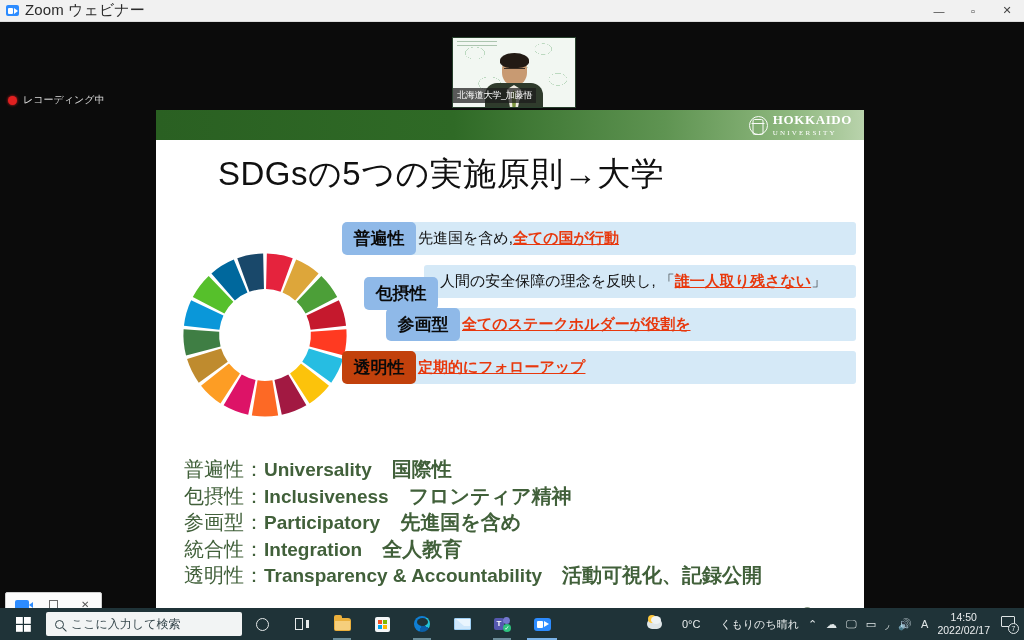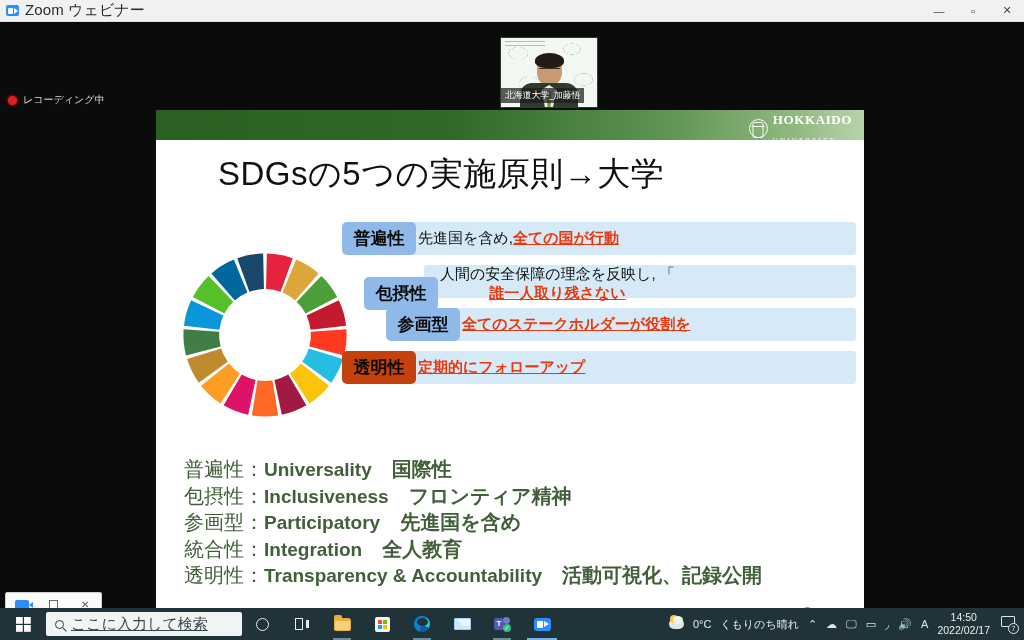--- a/index.html
+++ b/index.html
@@ -47,22 +47,22 @@
     position:absolute; left:8px; top:71px; display:flex; align-items:center; gap:6px;
   }
   #rec .dot {
     width:9px; height:9px; border-radius:50%; background:#e02020;
     box-shadow:0 0 3px #e02020;
   }
   #rec .lbl { font-size:10px; color:#dcdcdc; }
 
   
   #thumb {
-    position:absolute; left:452px; top:15px; width:98px; height:71px;
-    background:#eef4ee; overflow:hidden; border:1px solid #27402c;margin-left:48px;
+    position:absolute; left:452px; top:15px; width:124px; height:71px;
+    background:#eef4ee; overflow:hidden; border:1px solid #27402c;
   }
   #thumb .bg {
     position:absolute; inset:0;
     background:
       radial-gradient(ellipse 16px 10px at 18% 22%, transparent 58%, #bcd9c0 59%, #bcd9c0 62%, transparent 63%),
       radial-gradient(ellipse 14px 9px at 74% 16%, transparent 58%, #bcd9c0 59%, #bcd9c0 62%, transparent 63%),
       radial-gradient(ellipse 18px 11px at 30% 66%, transparent 58%, #bcd9c0 59%, #bcd9c0 62%, transparent 63%),
       radial-gradient(ellipse 15px 10px at 86% 60%, transparent 58%, #bcd9c0 59%, #bcd9c0 62%, transparent 63%),
       radial-gradient(ellipse 13px 8px at 55% 40%, transparent 58%, #bcd9c0 59%, #bcd9c0 62%, transparent 63%),
       #f2f7f2;
@@ -128,21 +128,21 @@
   #hu-logo .crest::after {
     content:""; position:absolute; left:50%; top:6px; transform:translateX(-50%);
     width:13px; height:1.2px; background:#fff;
   }
   #hu-logo .txt { line-height:1; }
   #hu-logo .t1 {
     font-size:13px; color:#fff; font-weight:bold; letter-spacing:.6px;
     font-family:"Liberation Serif","DejaVu Serif",serif;
   }
   #hu-logo .t2 {
-    font-size:7px; color:#fff; letter-spacing:2.2px; margin-top:11px;
+    font-size:7px; color:#fff; letter-spacing:2.2px; margin-top:4px;
     font-family:"Liberation Serif","DejaVu Serif",serif;
   }
 
   #slide-title {
     position:absolute; left:62px; top:42px; font-size:33px; color:#101010;
     letter-spacing:.5px; white-space:nowrap;
   }
 
   
   #wheel { position:absolute; left:24px; top:140px; width:170px; height:170px; }
@@ -222,21 +222,21 @@
     display:flex; align-items:center; gap:7px; padding-left:9px;
   }
   #search .mag {
     width:9px; height:9px; border:1.4px solid #2c3f44; border-radius:50%;
     position:relative; flex:none;
   }
   #search .mag::after {
     content:""; position:absolute; right:-4px; bottom:-3px; width:5px; height:1.4px;
     background:#2c3f44; transform:rotate(45deg);
   }
-  #search .ph { font-size:15px; color:#36474c;text-decoration:underline; }
+  #search .ph { font-size:12px; color:#36474c; }
 
   .tb-icon {
     width:40px; height:32px; display:flex; align-items:center; justify-content:center;
     position:relative;
   }
   .tb-icon.active::after {
     content:""; position:absolute; left:5px; right:5px; bottom:0; height:2px; background:#7ab3e8;
   }
   .tb-icon.running::after {
     content:""; position:absolute; left:11px; right:11px; bottom:0; height:2px; background:#6d8e9a;
@@ -304,21 +304,21 @@
     content:""; position:absolute; right:2px; top:3px;
     border-left:5px solid #fff; border-top:3.5px solid transparent;
     border-bottom:3.5px solid transparent;
   }
   .zoomicon::before {
     content:""; position:absolute; left:3px; top:3px; width:6px; height:7px;
     background:#fff; border-radius:1px;
   }
 
   #tray { margin-left:auto; display:flex; align-items:center; gap:9px; padding-right:6px; }
-  #weather { display:flex; align-items:center; gap:9px; }
+  #weather { display:flex; align-items:center; gap:20px; }
   #weather .cloud {
     width:15px; height:10px; background:#dfe6e8; border-radius:6px; position:relative;
   }
   #weather .cloud::before {
     content:""; position:absolute; left:1px; top:-4px; width:8px; height:8px;
     border-radius:50%; background:#ffc83d;
   }
   #weather .cloud::after {
     content:""; position:absolute; left:4px; top:-3px; width:10px; height:8px;
     border-radius:50%; background:#eef3f5;
@@ -416,21 +416,21 @@
           <div class="bar" style="left: 60px; background: rgb(213, 233, 247);"></div>
           <div class="chip" style="left: 0px; background: rgb(143, 185, 232);">普遍性</div>
           <div class="desc" style="left: 76px;">
             <span class="plain">先進国を含め, </span>
             <span class="hl" style="color: rgb(232, 56, 13);">全ての国が行動</span>
           </div>
         </div>
         <div class="row">
           <div class="bar" style="left: 82px; background: rgb(213, 233, 247);"></div>
           <div class="chip" style="left: 22px; background: rgb(143, 185, 232); margin-top: 12px;">包摂性</div>
-          <div class="desc" style="left: 98px; flex-direction: column;">
+          <div class="desc" style="left: 98px;">
             <span class="plain">人間の安全保障の理念を反映し, 「</span>
             <span class="hl" style="color: rgb(232, 56, 13);">誰一人取り残さない</span>
             <span class="plain">」</span>
           </div>
         </div>
         <div class="row">
           <div class="bar" style="left: 104px; background: rgb(213, 233, 247);"></div>
           <div class="chip" style="left: 44px; background: rgb(143, 185, 232);">参画型</div>
           <div class="desc" style="left: 120px;">
             <span class="hl" style="color: rgb(232, 56, 13);">全てのステークホルダーが役割を</span>

